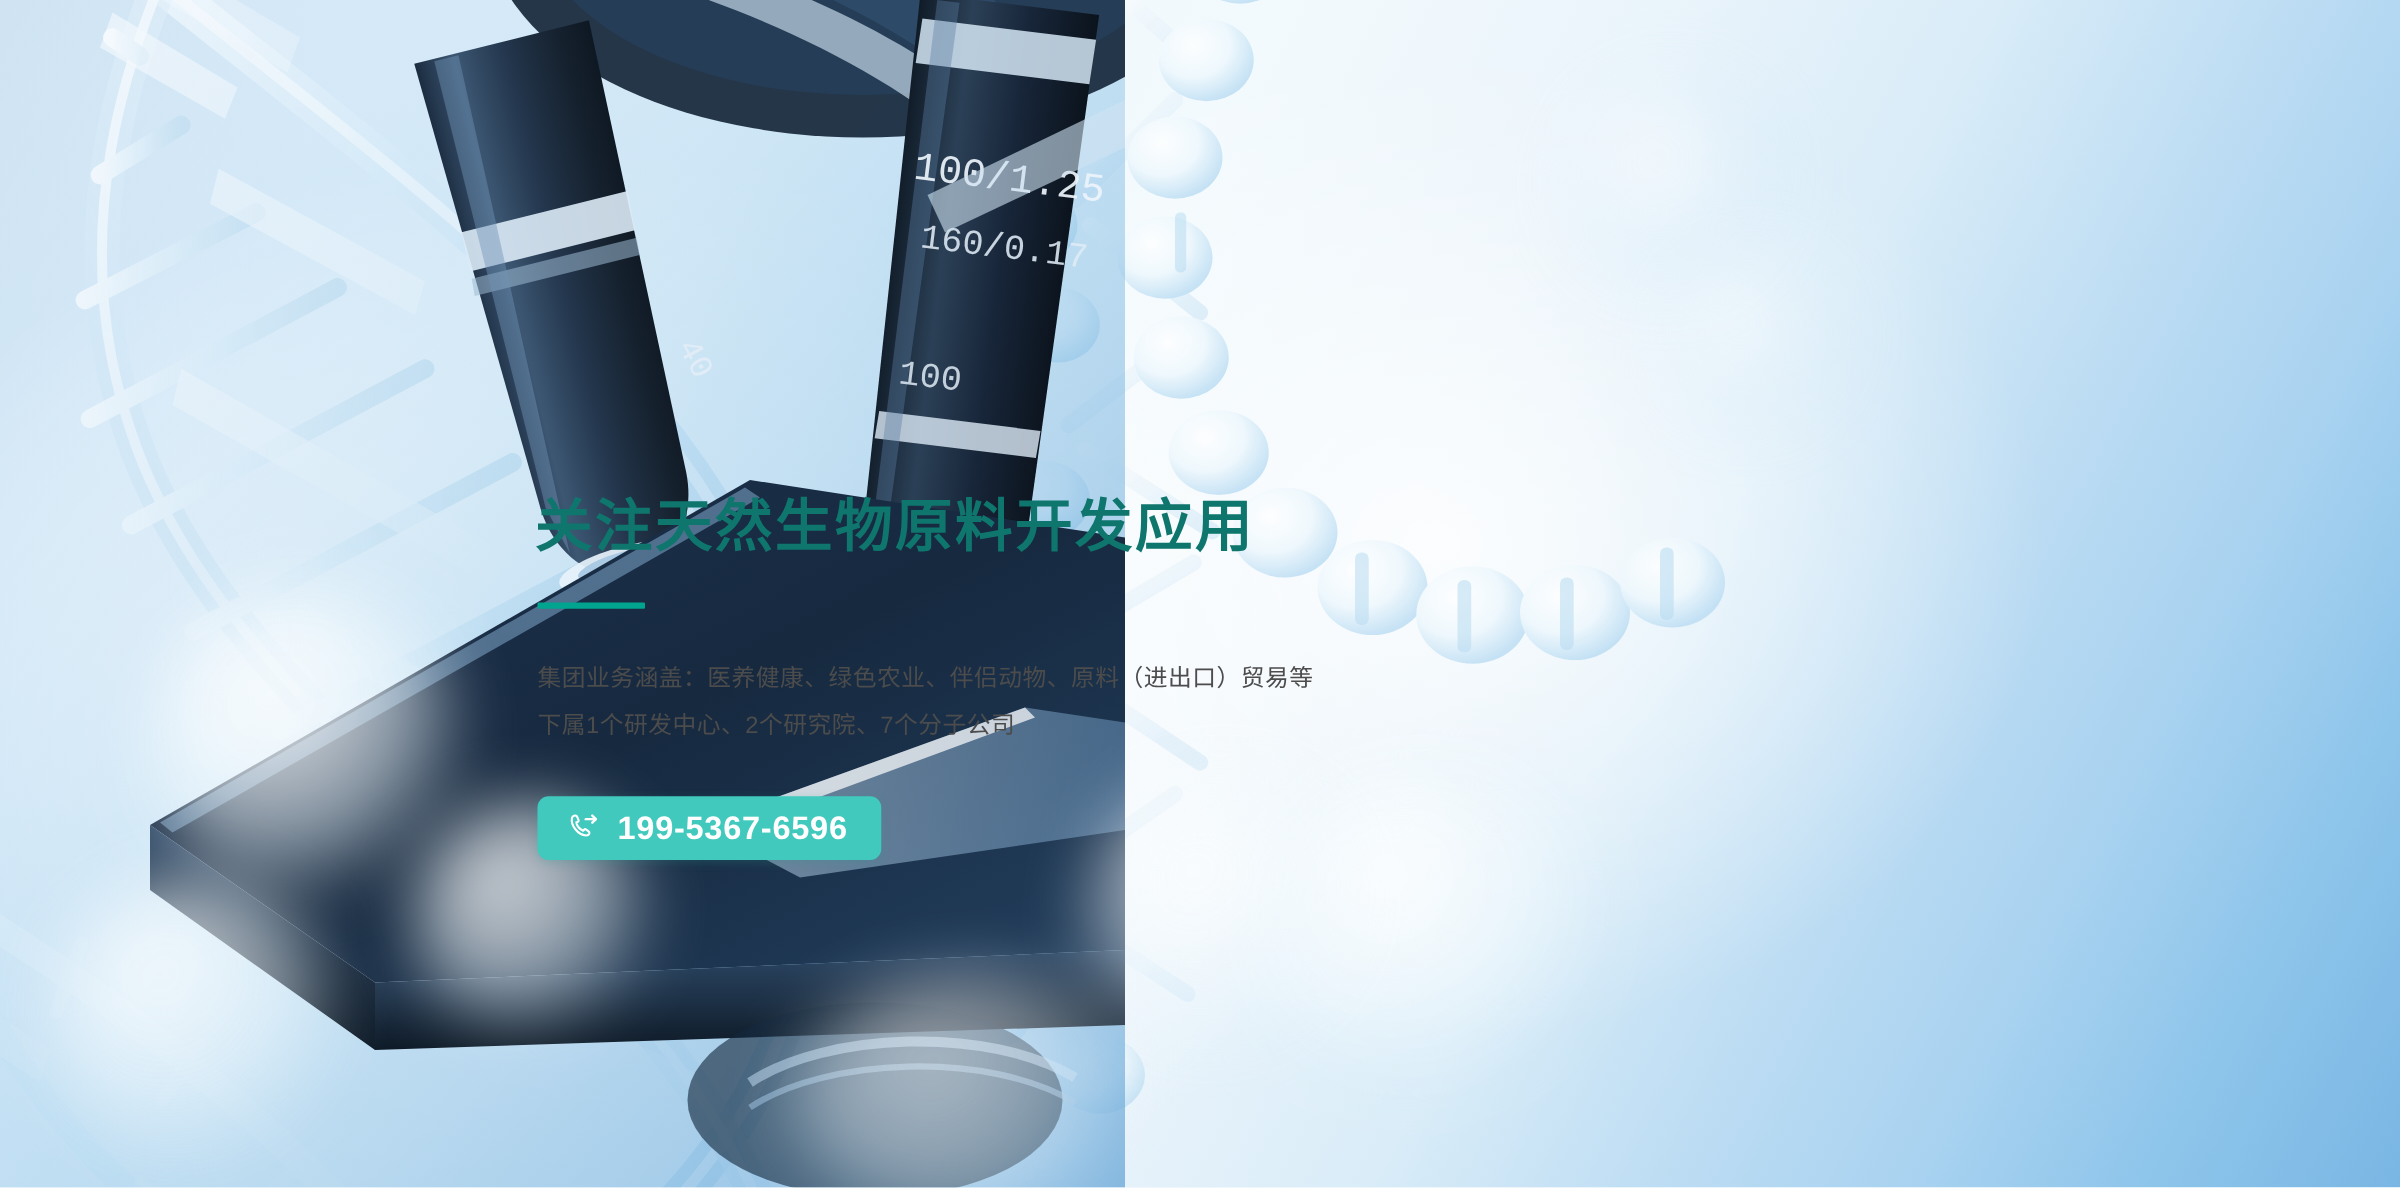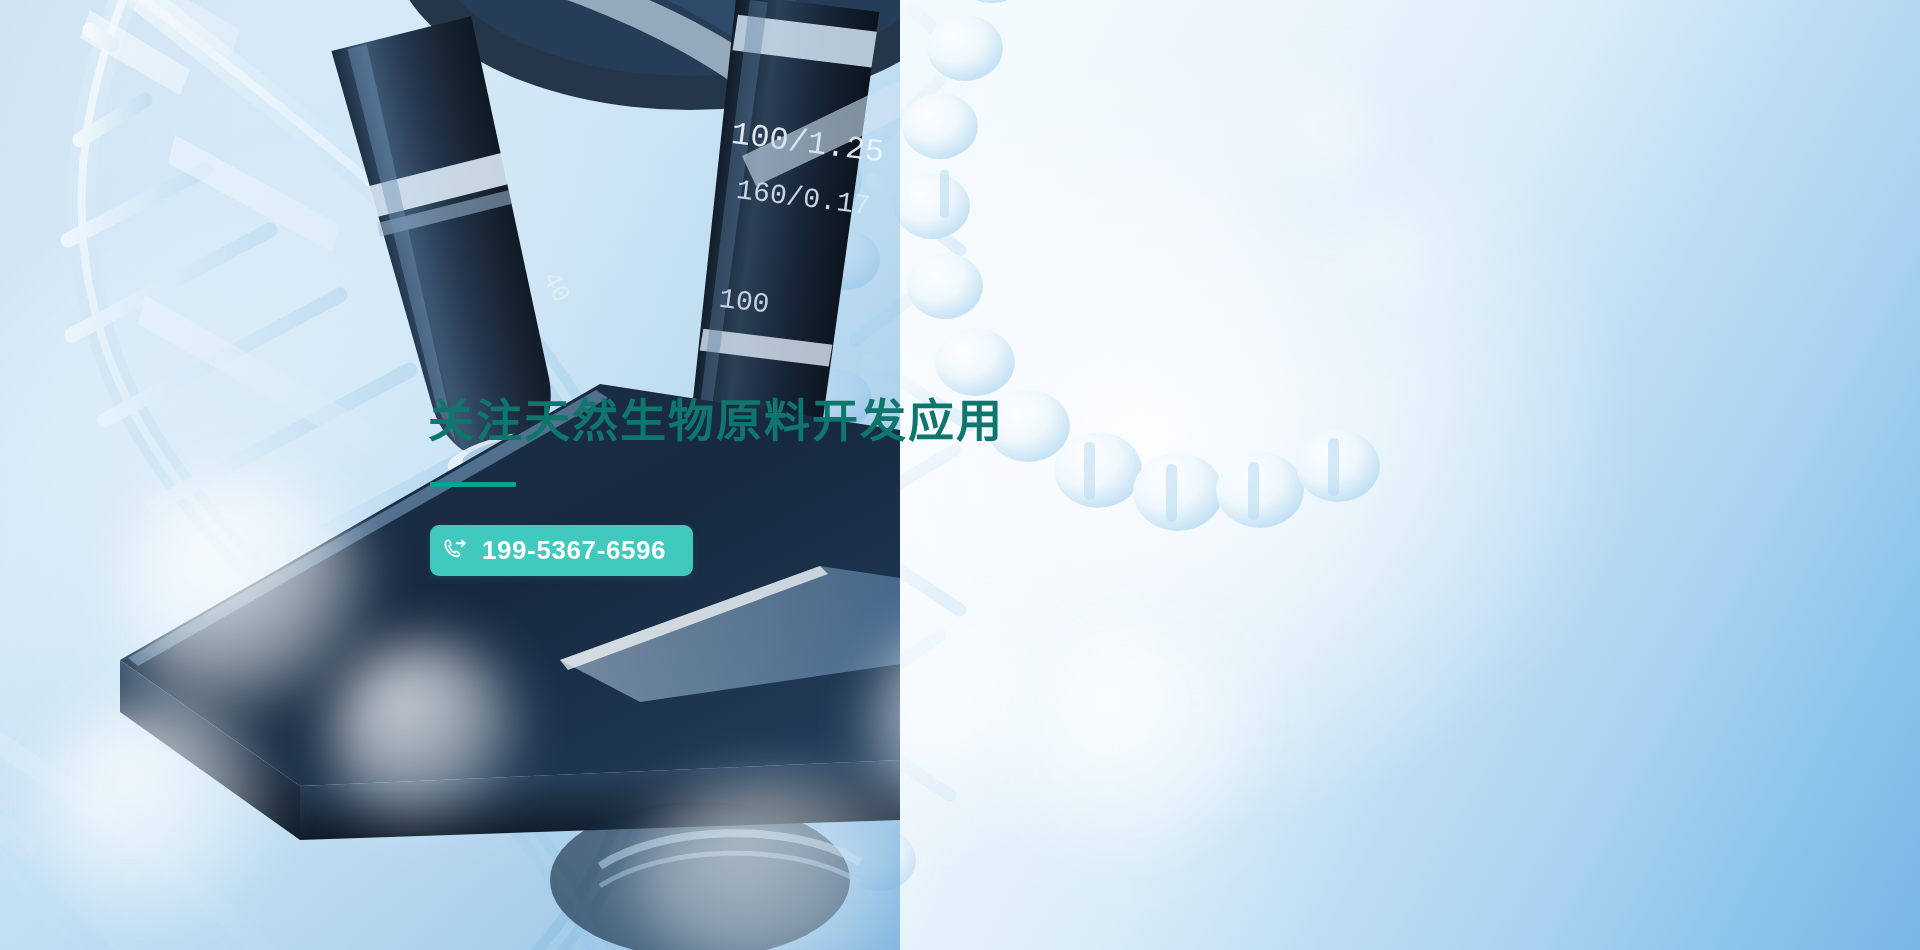--- a/index.html
+++ b/index.html
@@ -96,21 +96,21 @@
     color: #4c4c4c;
     letter-spacing: .4px;
   }
   .subcopy .line { display:block; white-space: nowrap; }
 
   .phone-btn {
     display: inline-flex;
     align-items: center;
     gap: 13px;
     margin: 38px 0 0 2px;
-    padding: 12px 27px 12px 12px;
+    padding: 12px 27px 12px 24px;
     background: #42c9bd;
     border: none;
     border-radius: 9px;
     cursor: pointer;
     box-shadow: 0 2px 7px rgba(40,150,142,0.22);
   }
   .phone-number {
     font-size: 26px;
     font-weight: bold;
     color: #ffffff;
@@ -359,20 +359,24 @@
     <span class="bokeh bk7"></span>
     <span class="bokeh bk8"></span>
   </div>
 
   <div class="content">
 
     <h1 class="headline">关注天然生物原料开发应用</h1>
 
     <div class="rule"></div>
 
+    <p class="subcopy">
+      <span class="line">集团业务涵盖：医养健康、绿色农业、伴侣动物、原料（进出口）贸易等</span>
+      <span class="line">下属1个研发中心、2个研究院、7个分子公司</span>
+    </p>
 
     <button class="phone-btn" type="button">
       <svg class="phone-ico" viewBox="0 0 24 24" fill="none">
         <path d="M3.2 4.6c-.5 2.6.3 5.6 2.4 8.2 2.1 2.6 5 4.3 7.6 4.4 1.2 0 2-.5 2.3-1.3.2-.6 0-1.2-.5-1.6l-1.7-1.2c-.5-.4-1.2-.3-1.6.2l-.5.6c-1.3-.5-2.6-1.5-3.5-2.7-.9-1.2-1.4-2.4-1.4-3.4l.7-.2c.6-.2 1-.8.8-1.4L6.9 4c-.2-.6-.7-1-1.4-1-1 0-1.9.6-2.3 1.6Z" stroke="#ffffff" stroke-width="1.5" stroke-linejoin="round" stroke-linecap="round"></path>
         <path d="M13 5.6h7" stroke="#ffffff" stroke-width="1.7" stroke-linecap="round"></path>
         <path d="M17.6 3.1 20.2 5.6 17.6 8.1" stroke="#ffffff" stroke-width="1.7" stroke-linecap="round" stroke-linejoin="round"></path>
       </svg>
       <span class="phone-number">199-5367-6596</span>
     </button>
 

